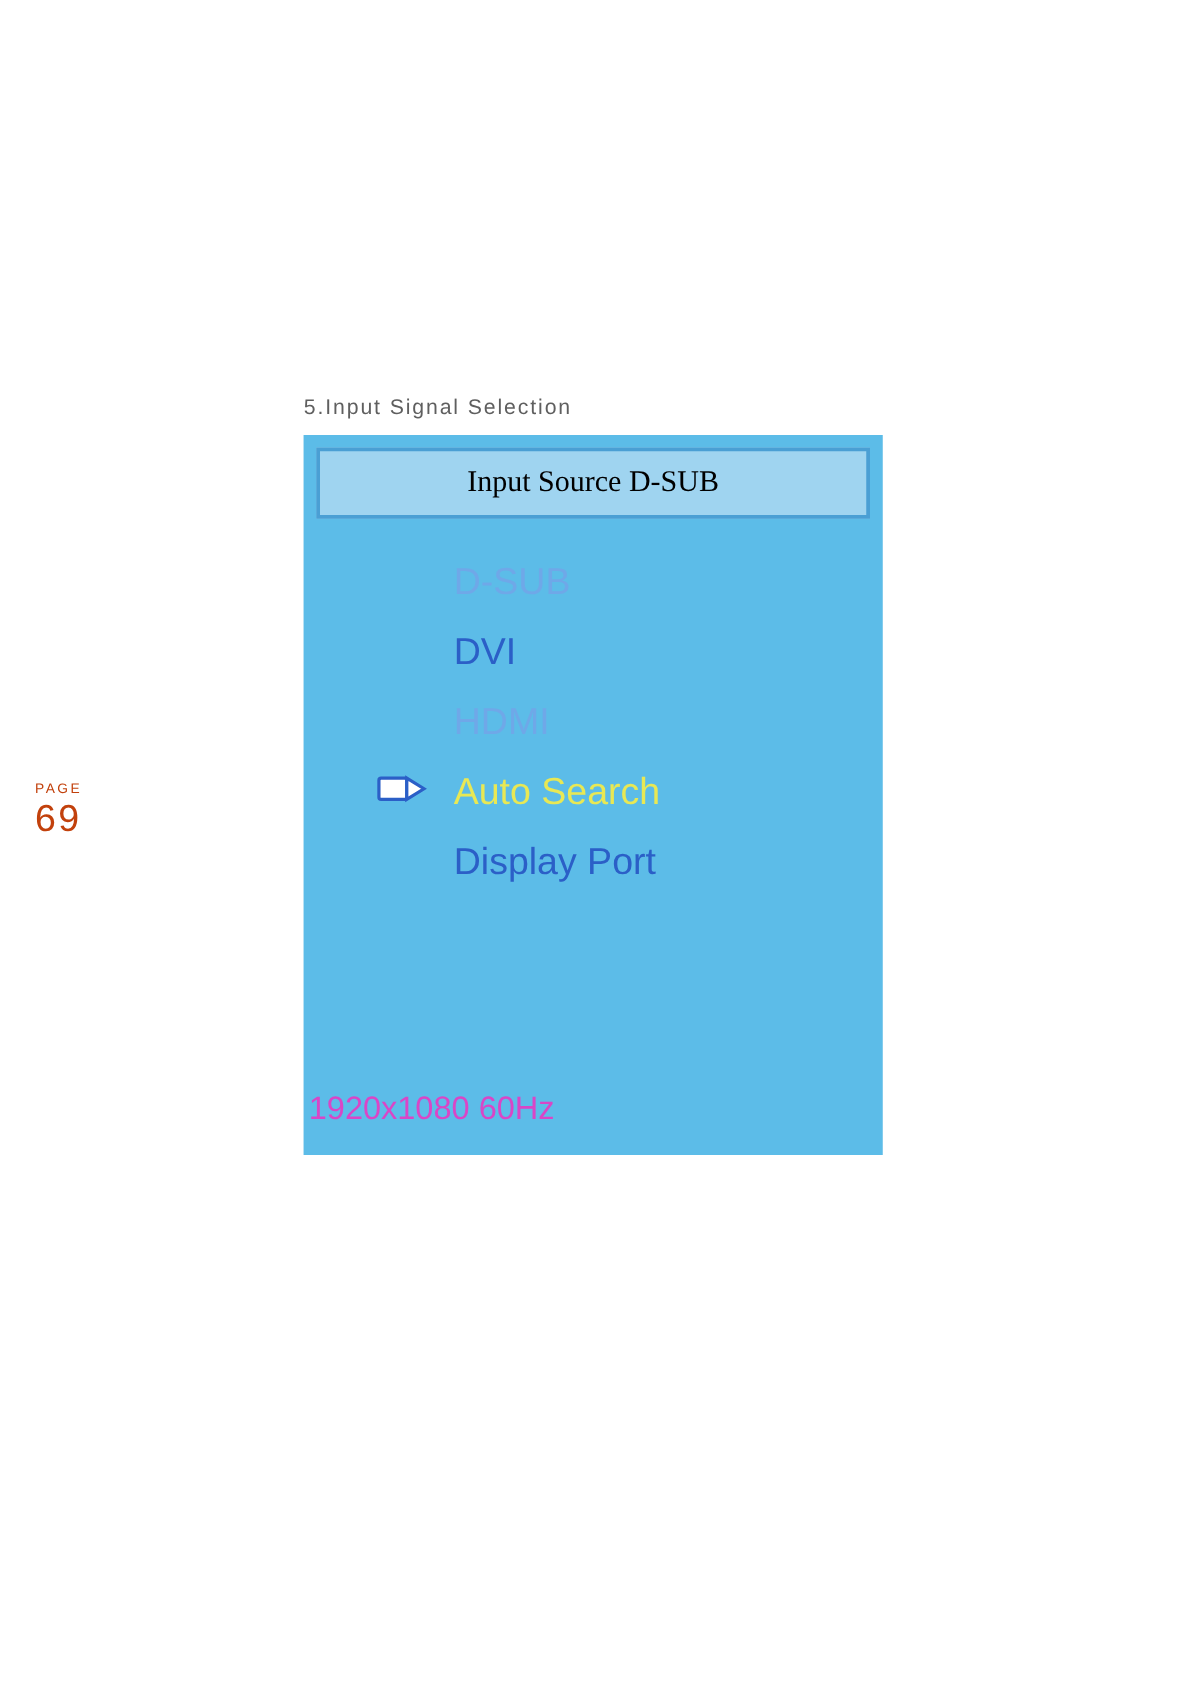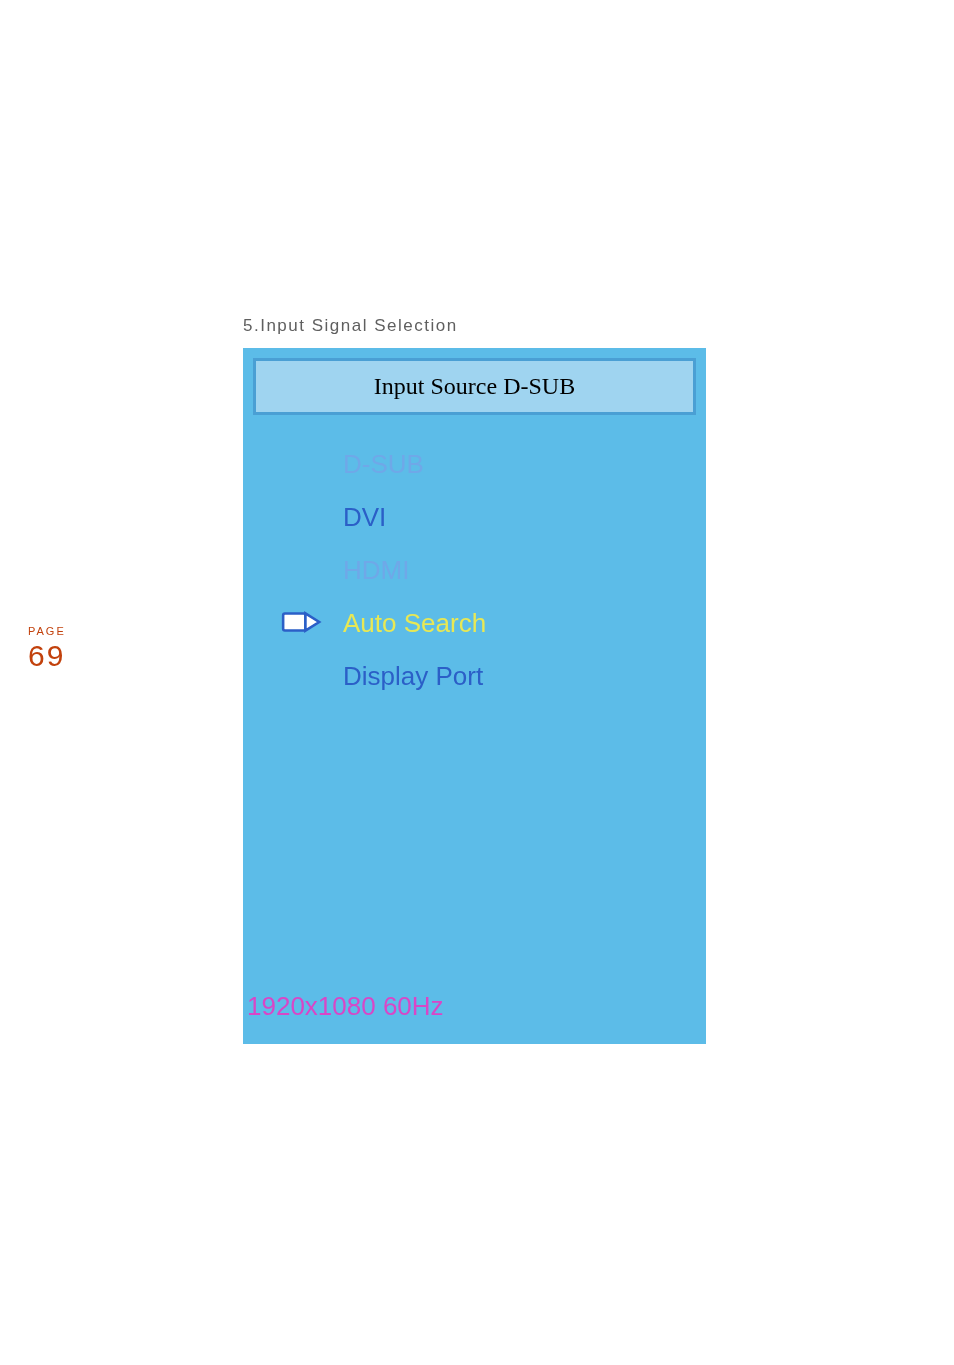--- a/index.html
+++ b/index.html
@@ -37,41 +37,42 @@
       top: 316px;
       color: #5f5f5f;
       font-size: 17px;
       letter-spacing: 1.5px;
     }
     .osd-menu {
       position: absolute;
       left: 243px;
       top: 348px;
       width: 463px;
-      height: 696px;
+      height: 576px;
       background: #5cbce8;
       border: 4px solid #5cbce8;
     }
     .osd-header {
       background: #9fd4f0;
       border: 3px solid #4a9fd4;
       margin: 6px;
       padding: 12px 0;
       text-align: center;
       font-family: 'Times New Roman', Times, serif;
       font-size: 24px;
       color: #000000;
     }
     .osd-options {
       padding: 28px 0 0 96px;
     }
     .osd-option {
-      font-size: 26px;
+      font-size: 30px;
       margin-bottom: 22px;
       position: relative;
+      margin-left: 20px;
     }
     .opt-blue-light {
       color: #6fa8e8;
     }
     .opt-blue {
       color: #2b5fc7;
     }
     .opt-yellow {
       color: #e8e854;
     }

